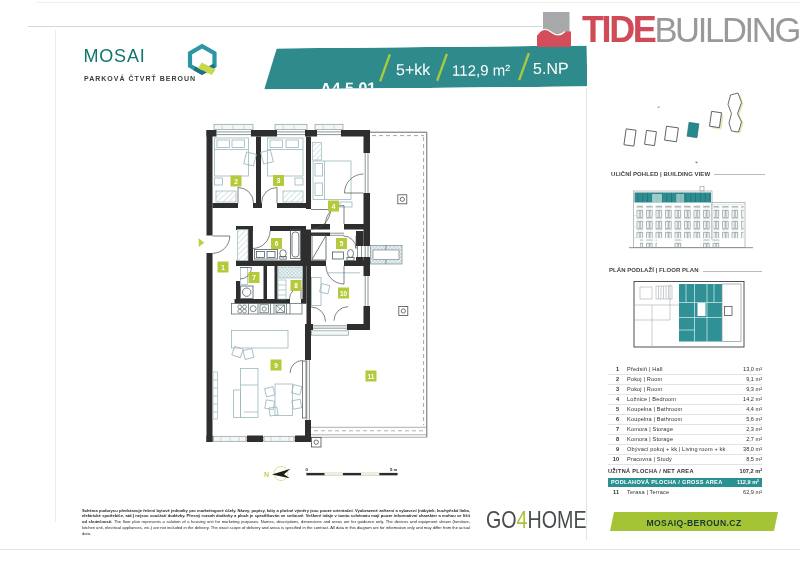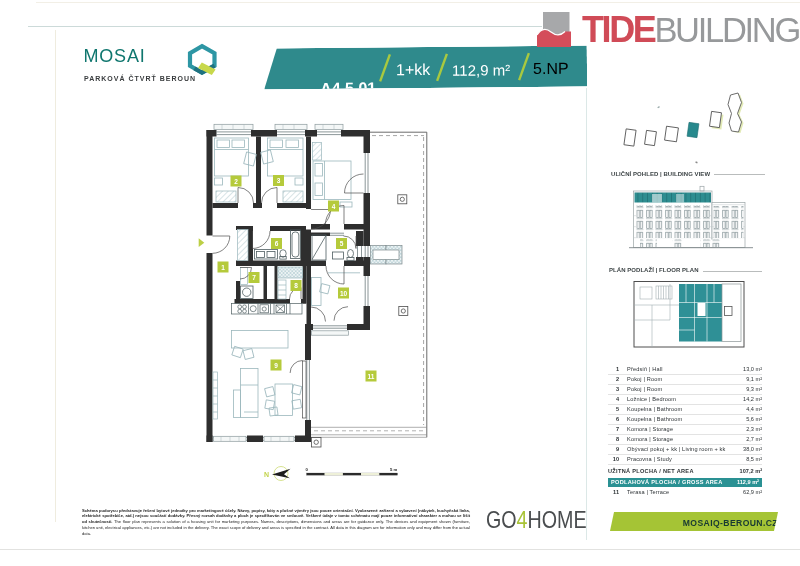--- a/index.html
+++ b/index.html
@@ -31,33 +31,33 @@
 
 <div class="abs" style="left:264px;top:47px;width:323px;height:41px;background:#2f8a8c;
      clip-path:polygon(13px 0,323px 0,323px 41px,0 41px);transform:rotate(-0.5deg);">
 
   <div class="abs" style="left:56px;top:14px;font-size:16px;font-weight:bold;color:#ffffff;letter-spacing:0px;margin-top:18px;">A4.5.01</div>
 
   <svg class="abs" style="left:112px;top:5px;" width="18" height="31">
       <line x1="14" y1="2" x2="4" y2="29" stroke="#a9c93f" stroke-width="2.4"></line>
     </svg>
 
-  <div class="abs" style="left:132px;top:14px;font-size:16px;color:#fff;">1+kk</div>
+  <div class="abs" style="left:132px;top:14px;font-size:16px;color:#fff;">5+kk</div>
 
   <svg class="abs" style="left:169px;top:5px;" width="18" height="31">
       <line x1="14" y1="2" x2="4" y2="29" stroke="#a9c93f" stroke-width="2.4"></line>
     </svg>
 
   <div class="abs" style="left:188px;top:15px;font-size:15px;color:#fff;">112,9 m²</div>
 
   <svg class="abs" style="left:251px;top:5px;" width="18" height="31">
       <line x1="14" y1="2" x2="4" y2="29" stroke="#a9c93f" stroke-width="2.4"></line>
     </svg>
 
-  <div class="abs" style="left:269px;top:14px;font-size:16px;color:#000000;">5.NP</div>
+  <div class="abs" style="left:269px;top:14px;font-size:16px;color:#ffffff;">5.NP</div>
 </div>
 
 <svg class="abs" style="left:534px;top:9px;" width="42" height="42" viewBox="0 0 42 42">
   <rect x="9" y="3" width="26.5" height="27" fill="#a7a8aa"></rect>
   <path d="M3 26 C7 19.5,12 19,17 23 C22 27,27 26.5,31 22.5 L37 22.5 L37 38 L3 38 Z" fill="#d44d5a"></path>
   <path d="M3 26 C7 19.5,12 19,17 23 C22 27,27 26.5,31 22.5" fill="none" stroke="#fff" stroke-width="1.2"></path>
 </svg>
 
 <div class="abs" style="left:582px;top:8.5px;font-size:36px;font-weight:bold;color:#d04b57;letter-spacing:-2.4px;">TIDE<span style="font-weight:normal;color:#97999b;letter-spacing:-2.3px;font-size:34.5px;">BUILDING</span></div>
 
@@ -686,14 +686,14 @@
 
 <div class="abs" style="left:82px;top:507.5px;width:388px;font-size:4.1px;line-height:1.42;color:#1c1c1c;text-align:justify;">
 <b>Schéma půdorysu představuje řešení bytové jednotky pro marketingové účely. Názvy, popisy, kóty a plošné výměry jsou pouze orientační. Vyobrazené zařízení a vybavení (nábytek, kuchyňská linka, elektrické spotřebiče, atd.) nejsou součástí dodávky. Přesný rozsah dodávky a ploch je specifikován ve smlouvě. Veškeré údaje v tomto schématu mají pouze informativní charakter a mohou se lišit od skutečnosti.</b>
 The floor plan represents a solution of a housing unit for marketing purposes. Names, descriptions, dimensions and areas are for guidance only. The devices and equipment shown (furniture, kitchen unit, electrical appliances, etc.) are not included in the delivery. The exact scope of delivery and areas is specified in the contract. All data in this diagram are for information only and may differ from the actual data.
 </div>
 
 <div class="abs" style="left:486px;top:506px;font-size:24px;color:#4a4d4f;transform:scaleX(0.82);transform-origin:left top;">GO<span style="color:#a9c438;">4</span>HOME</div>
 
 <div class="abs" style="left:610px;top:512px;width:168px;height:19px;background:#a5c435;
      clip-path:polygon(4px 0,168px 0,164px 19px,0 19px);">
-  <div style="text-align:right;font-size:8.6px;font-weight:bold;letter-spacing:0.4px;color:#173833;margin-top:5.5px;">MOSAIQ-BEROUN.CZ</div>
+  <div style="text-align:center;font-size:8.6px;font-weight:bold;letter-spacing:0.4px;color:#173833;margin-top:5.5px;">MOSAIQ-BEROUN.CZ</div>
 </div>
 
 </body></html>

